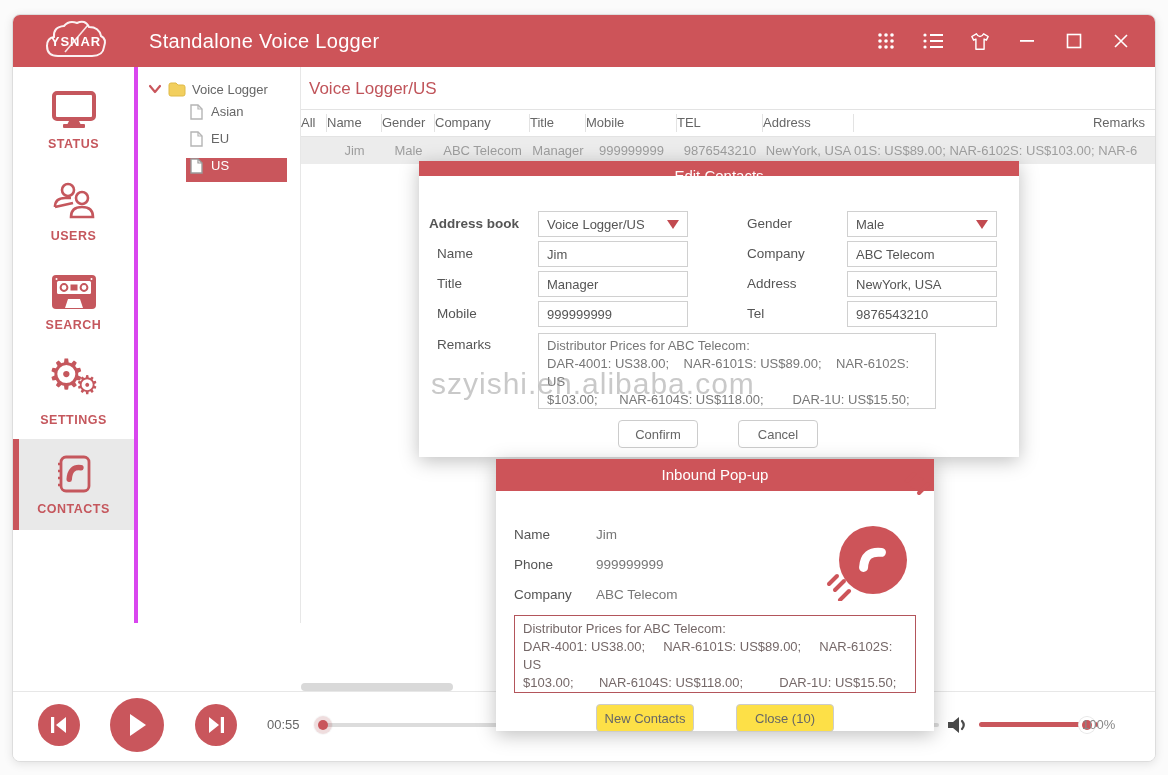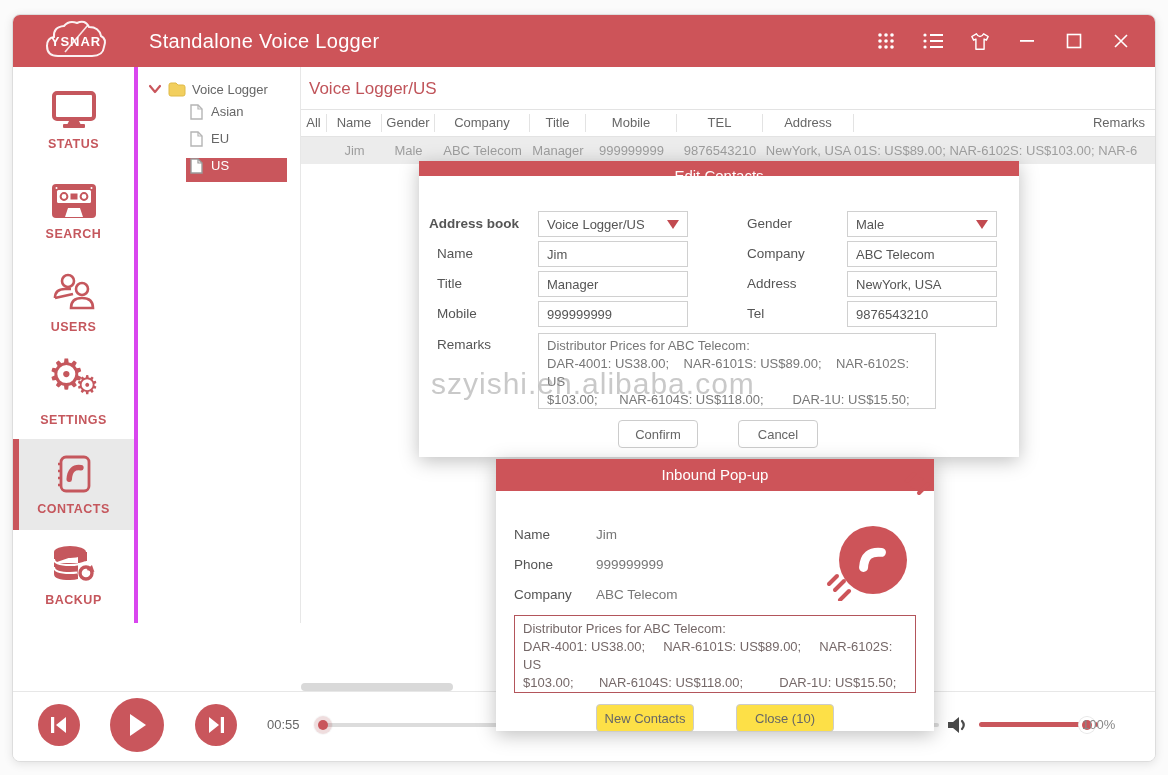--- a/index.html
+++ b/index.html
@@ -23,21 +23,21 @@
   .sb-item.selected { background:#e9e9e9; }
   .sb-item.selected::before { content:""; position:absolute; left:0; top:0; bottom:0; width:6px; background:#c9565c; }
   .tree { width:163px; border-right:1px solid #e7e7e7; padding-top:10px; font-size:13px; color:#666; }
   .tree-root { display:flex; align-items:center; gap:6px; height:24px; padding-left:10px; cursor:pointer; }
   .tree-child { display:flex; gap:8px; height:24px; margin:3px 0 3px 48px; padding-left:4px; cursor:pointer; }
   .tree-child.selected { background:#c9565c; color:#fff; margin-right:13px; }
   .content { flex:1; position:relative; }
   .content-title { color:#c0545a; font-size:17px; padding:12px 0 10px 8px; }
   
   .thead { display:flex; height:28px; border-top:1px solid #e3e3e3; border-bottom:1px solid #e3e3e3; align-items:center; font-size:13px; color:#666; }
-  .th { text-align:center; border-right:1px solid #e3e3e3; height:18px; line-height:18px; cursor:pointer; }
+  .th { border-right:1px solid #e3e3e3; height:18px; line-height:18px; cursor:pointer; }
   .th:last-child { border-right:none; text-align:right; padding-right:10px; }
   .trow { display:flex; height:27px; background:#ececec; align-items:center; font-size:13px; color:#9e9e9e; cursor:pointer; }
   .td { text-align:center; white-space:nowrap; overflow:hidden; }
   .c0{width:26px;} .c1{width:55px;} .c2{width:53px;} .c3{width:95px;} .c4{width:56px;}
   .c5{width:91px;} .c6{width:86px;} .c7{width:91px;} .c8{flex:1;}
   .trow .c8 { text-align:left; }
   .hscroll { position:absolute; left:288px; top:668px; width:152px; height:8px; border-radius:4px; background:#d9d9d9; z-index:2; cursor:pointer; }
   
   .player { position:absolute; left:0; bottom:0; width:100%; height:70px; border-top:1px solid #e7e7e7; background:#fff; z-index:1; }
   .pbtn { position:absolute; border-radius:50%; background:#c9565c; display:flex; align-items:center; justify-content:center; cursor:pointer; }
@@ -151,69 +151,56 @@
     <nav class="sidebar">
       <div class="sb-item">
         <svg width="48" height="38" viewBox="0 0 48 38">
           <rect x="4" y="2" width="40" height="26" rx="3" fill="none" stroke="#c5575d" stroke-width="4"></rect>
           <path d="M20 28 L17 34 H31 L28 28 Z" fill="#c5575d"></path>
             <rect x="13" y="33" width="22" height="4" rx="1" fill="#c5575d"></rect>
         </svg>
         <span class="sb-label">STATUS</span>
       </div>
       <div class="sb-item">
+        <svg width="46" height="40" viewBox="0 0 46 40">
+          <circle cx="17" cy="9" r="6" fill="none" stroke="#c5575d" stroke-width="2.6"></circle>
+          <path d="M4 26 Q4 17 14 17 L20 17" fill="none" stroke="#c5575d" stroke-width="2.6"></path>
+          <path d="M4 26 L22 22" stroke="#c5575d" stroke-width="2.6"></path>
+          <circle cx="31" cy="17" r="6" fill="none" stroke="#c5575d" stroke-width="2.6"></circle>
+          <path d="M20 36 Q20 26 31 26 Q42 26 42 36 Z" fill="none" stroke="#c5575d" stroke-width="2.6"></path>
+        </svg>
+        <span class="sb-label">USERS</span>
+      </div>
+      <div class="sb-item">
         <svg width="46" height="36" viewBox="0 0 46 36">
           <rect x="1" y="1" width="44" height="34" rx="4" fill="#c5575d"></rect>
           <rect x="6" y="7" width="34" height="13" rx="1.5" fill="#fff"></rect>
           <circle cx="13" cy="13.5" r="3.4" fill="none" stroke="#c5575d" stroke-width="2"></circle>
           <circle cx="33" cy="13.5" r="3.4" fill="none" stroke="#c5575d" stroke-width="2"></circle>
           <rect x="19.5" y="10.5" width="7" height="6" fill="#c5575d"></rect>
           <path d="M14 34 L17 25 H29 L32 34 Z" fill="#fff"></path>
           <circle cx="5.5" cy="5" r="1" fill="#fff"></circle>
             <circle cx="40.5" cy="5" r="1" fill="#fff"></circle>
         </svg>
         <span class="sb-label">SEARCH</span>
       </div>
       <div class="sb-item">
-        <svg width="46" height="40" viewBox="0 0 46 40">
-          <circle cx="17" cy="9" r="6" fill="none" stroke="#c5575d" stroke-width="2.6"></circle>
-          <path d="M4 26 Q4 17 14 17 L20 17" fill="none" stroke="#c5575d" stroke-width="2.6"></path>
-          <path d="M4 26 L22 22" stroke="#c5575d" stroke-width="2.6"></path>
-          <circle cx="31" cy="17" r="6" fill="none" stroke="#c5575d" stroke-width="2.6"></circle>
-          <path d="M20 36 Q20 26 31 26 Q42 26 42 36 Z" fill="none" stroke="#c5575d" stroke-width="2.6"></path>
-        </svg>
-        <span class="sb-label">USERS</span>
-      </div>
-      <div class="sb-item">
         <span style="position:relative; width:52px; height:44px; display:block;">
           <span style="position:absolute; left:0; top:-8px; font-size:42px; line-height:44px; color:#c5575d; font-family:'DejaVu Sans',sans-serif;">⚙</span>
           <span style="position:absolute; left:28px; top:10px; font-size:26px; line-height:28px; color:#c5575d; font-family:'DejaVu Sans',sans-serif;">⚙</span>
         </span>
         <span class="sb-label">SETTINGS</span>
       </div>
       <div class="sb-item selected">
         <svg width="40" height="40" viewBox="0 0 40 40">
           <rect x="7" y="3" width="28" height="34" rx="5" fill="none" stroke="#c5575d" stroke-width="2.8"></rect>
           <path d="M7 10 h-3 M7 17 h-3 M7 24 h-3 M7 31 h-3" stroke="#c5575d" stroke-width="2.4"></path>
           <path d="M16 26 Q15 13 26 13" fill="none" stroke="#c5575d" stroke-width="5.5" stroke-linecap="round" transform="rotate(8 21 20)"></path>
         </svg>
         <span class="sb-label">CONTACTS</span>
-      </div>
-      <div class="sb-item">
-        <svg width="50" height="40" viewBox="0 0 50 40">
-          <ellipse cx="21" cy="7" rx="16" ry="6" fill="#c5575d"></ellipse>
-          <path d="M5 7 V29 Q5 35 21 35 Q26 35 29 34 L29 7 Z M37 7 L37 18 L5 18" fill="#c5575d"></path>
-          <path d="M5 14 Q5 20 21 20 Q30 20 37 17" fill="none" stroke="#fff" stroke-width="2"></path>
-          <path d="M5 22 Q5 28 21 28 Q25 28 28 27.5" fill="none" stroke="#fff" stroke-width="2"></path>
-          <path d="M37 7 V16" stroke="#c5575d" stroke-width="2"></path>
-          <circle cx="37" cy="28" r="8.5" fill="#fff"></circle>
-          <circle cx="37" cy="28" r="6" fill="none" stroke="#c5575d" stroke-width="3.4"></circle>
-          <path d="M42 20 L46 26 L38 26 Z" fill="#c5575d" transform="rotate(14 42 24)"></path>
-        </svg>
-        <span class="sb-label">BACKUP</span>
       </div>
     </nav>
 
     <aside class="tree">
       <div class="tree-root">
         <svg width="14" height="12" viewBox="0 0 14 12">
           <path d="M2 3 L7 9 L12 3" fill="none" stroke="#c9565c" stroke-width="2.2" stroke-linecap="round" stroke-linejoin="round"></path>
         </svg>
         <svg width="18" height="16" viewBox="0 0 18 16">
           <path d="M1 4 Q1 2 3 2 H8 L10 4 H15 Q17 4 17 6 V13 Q17 15 15 15 H3 Q1 15 1 13 Z" fill="#f2cf5e" stroke="#dfba48" stroke-width="1"></path>

